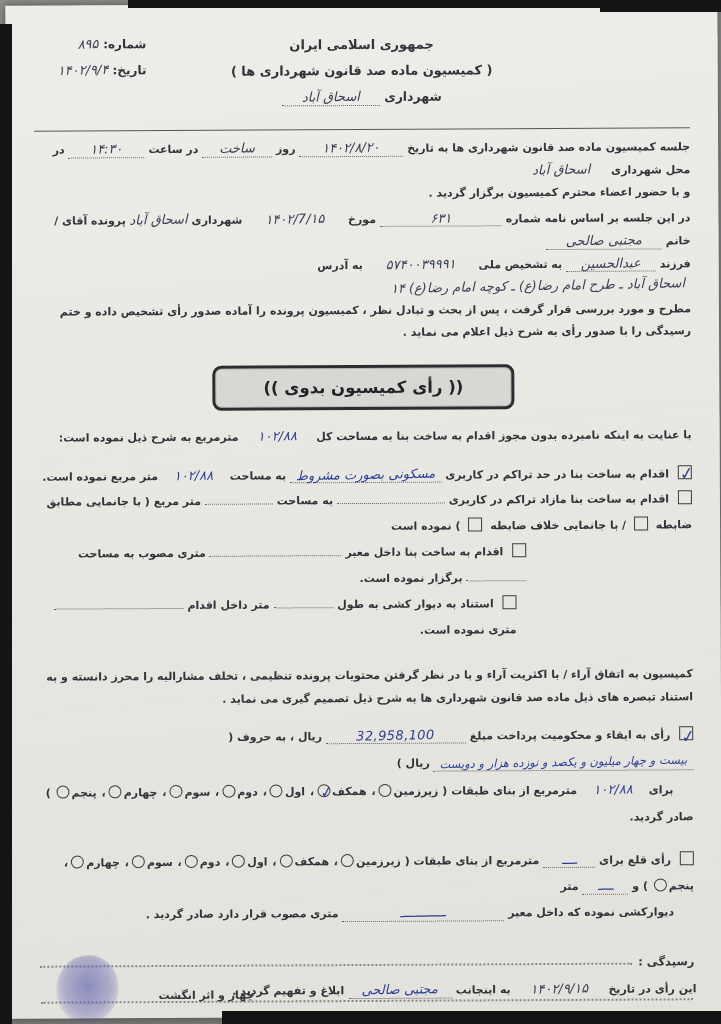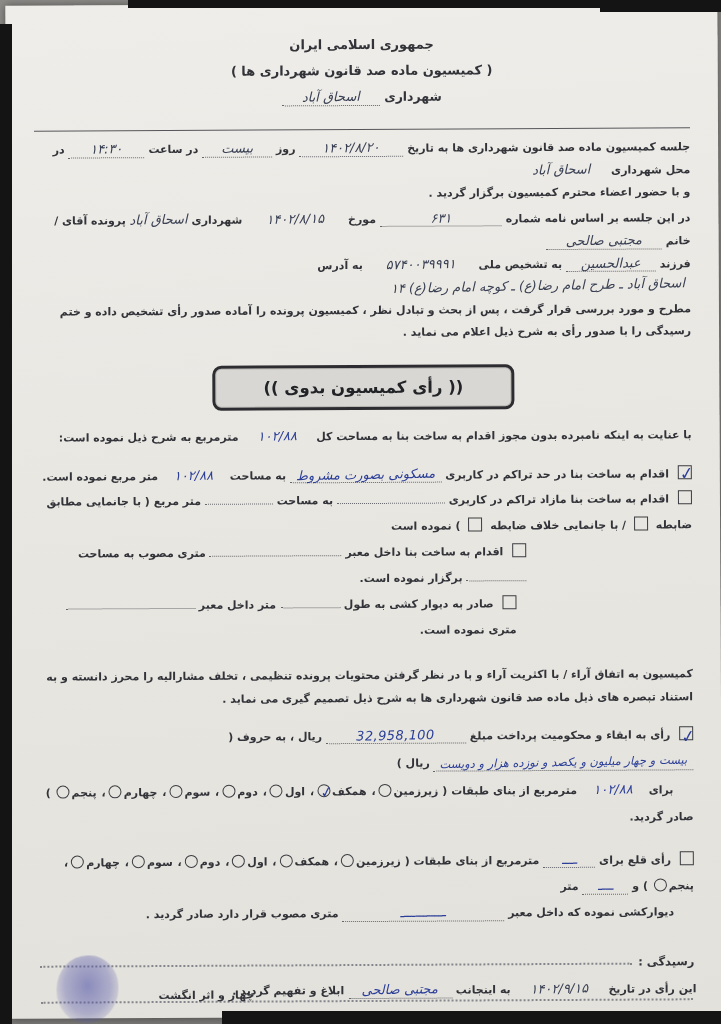--- a/index.html
+++ b/index.html
@@ -71,39 +71,49 @@
     <div class="inner">
 
       <div class="hdr-center">
         <div>جمهوری اسلامی ایران</div>
         <div>( کمیسیون ماده صد قانون شهرداری ها )</div>
         <div class="hdr-muni">
           <span>شهرداری</span>
           <span class="bl" style="min-width:86px;"><span class="hw hw-k">اسحاق آباد</span></span>
         </div>
       </div>
+      <div class="hdr-side">
+        <div>
+          <span>شماره:</span>
+          <span class="hw hw-k">۸۹۵</span>
+        </div>
+        <div>
+          <span>تاریخ:</span>
+          <span class="hw hw-k">۱۴۰۲/۹/۴</span>
+        </div>
+      </div>
 
       <hr class="rule">
 
       <div class="para">
         <span>جلسه کمیسیون ماده صد قانون شهرداری ها به تاریخ</span>
         <span class="bl" style="min-width:92px;"><span class="hw hw-k">۱۴۰۲/۸/۲۰</span></span>
         <span>روز</span>
-        <span class="bl" style="min-width:58px;"><span class="hw hw-k">بیست</span></span>
+        <span class="bl" style="min-width:58px;"><span class="hw hw-k">ساخت</span></span>
         <span>در ساعت</span>
         <span class="bl" style="min-width:64px;"><span class="hw hw-k">۱۴:۳۰</span></span>
         <span>در محل شهرداری</span>
         <span class="bl nodot" style="min-width:80px;"><span class="hw hw-k">اسحاق آباد</span></span>
         <br>
         <span>و با حضور اعضاء محترم کمیسیون برگزار گردید .</span>
         <br>
         <span>در این جلسه بر اساس نامه شماره</span>
         <span class="bl" style="min-width:110px;"><span class="hw hw-k">۶۳۱</span></span>
         <span>مورخ</span>
-        <span class="bl nodot" style="min-width:86px;"><span class="hw hw-k">۱۴۰۲/۸/۱۵</span></span>
+        <span class="bl nodot" style="min-width:86px;"><span class="hw hw-k">۱۴۰۲/7/۱۵</span></span>
         <span>شهرداری</span>
         <span class="hw hw-k">اسحاق آباد</span>
         <span>پرونده آقای / خانم</span>
         <span class="bl" style="min-width:104px;"><span class="hw hw-k">مجتبی صالحی</span></span>
         <br>
         <span>فرزند</span>
         <span class="bl" style="min-width:78px;"><span class="hw hw-k">عبدالحسین</span></span>
         <span>به تشخیص ملی</span>
         <span class="bl nodot" style="min-width:96px;text-decoration:underline;"><span class="hw hw-k">۵۷۴۰۰۳۹۹۹۱</span></span>
         <span>به آدرس</span>
@@ -145,23 +155,23 @@
       <div class="chk-row ind1">
         <span class="cbx"></span>
         <span>اقدام به ساخت بنا داخل معبر</span>
         <span class="bl" style="min-width:120px;"></span>
         <span>متری مصوب به مساحت</span>
         <span class="bl" style="min-width:48px;"></span>
         <span>برگزار نموده است.</span>
       </div>
       <div class="chk-row ind2">
         <span class="cbx"></span>
-        <span>صادر به دیوار کشی به طول</span>
+        <span>استناد به دیوار کشی به طول</span>
         <span class="bl" style="min-width:48px;"></span>
-        <span>متر داخل معبر</span>
+        <span>متر داخل اقدام</span>
         <span class="bl" style="min-width:118px;"></span>
         <span>متری نموده است.</span>
       </div>
 
       <div class="para" style="margin-top:22px;">کمیسیون به اتفاق آراء / با اکثریت آراء و با در نظر گرفتن محتویات پرونده تنظیمی ، تخلف مشارالیه را محرز دانسته و به استناد تبصره های ذیل ماده صد قانون شهرداری ها به شرح ذیل تصمیم گیری می نماید .</div>
 
       <div class="chk-row" style="margin-top:12px;line-height:2.5;">
         <span class="cbx"><span class="tick">✓</span></span>
         <span>رأی به ابقاء و محکومیت پرداخت مبلغ</span>
         <span class="bl" style="min-width:128px;"><span class="hw hw-b">32,958,100</span></span>

